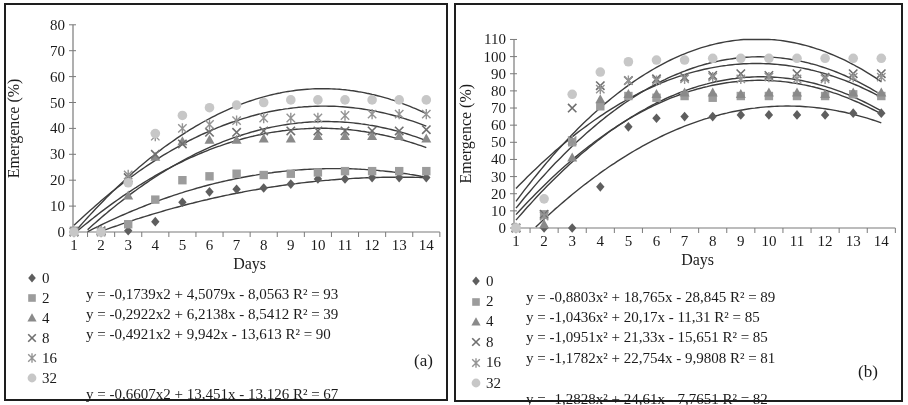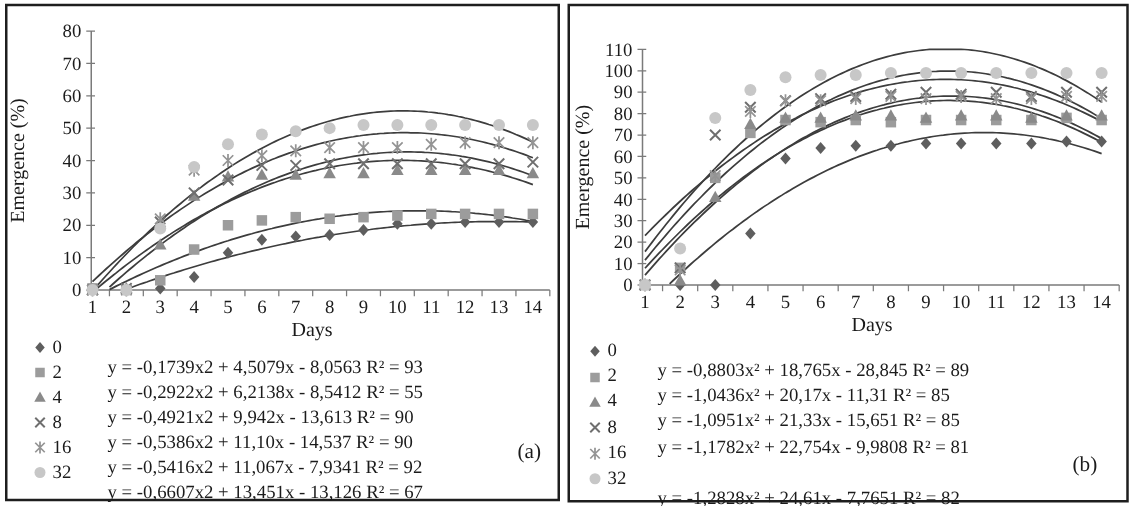--- a/index.html
+++ b/index.html
@@ -192,42 +192,40 @@
           <path d="M8 3.6L11.8 8L8 12.4L4.2 8Z" fill="#5e5e5e"></path>
         </svg>
         <span class="legend-num">0</span>
         <span class="legend-eq">y = -0,1739x2 + 4,5079x - 8,0563 R² = 93</span>
       </div>
       <div class="legend-row">
         <svg class="legend-marker" width="18" height="16">
           <rect x="4.2" y="4.2" width="7.6" height="7.6" fill="#9c9c9c"></rect>
         </svg>
         <span class="legend-num">2</span>
-        <span class="legend-eq">y = -0,2922x2 + 6,2138x - 8,5412 R² = 55</span>
+        <span class="legend-eq">y = -0,2922x2 + 6,2138x - 8,5412 R² = 39</span>
       </div>
       <div class="legend-row">
         <svg class="legend-marker" width="18" height="16">
           <path d="M8 3.2L12.600000000000001 11.4L3.4000000000000004 11.4Z" fill="#8a8a8a"></path>
         </svg>
         <span class="legend-num">4</span>
         <span class="legend-eq">y = -0,4921x2 + 9,942x - 13,613 R² = 90</span>
       </div>
       <div class="legend-row">
         <svg class="legend-marker" width="18" height="16">
           <path d="M4.2 4.2L11.8 11.8M4.2 11.8L11.8 4.2" stroke="#6f6f6f" stroke-width="1.6" fill="none"></path>
         </svg>
         <span class="legend-num">8</span>
-        <span class="legend-eq">y = -0,5386x2 + 11,10x - 14,537 R² = 90</span>
       </div>
       <div class="legend-row">
         <svg class="legend-marker" width="18" height="16">
           <path d="M4.2 4.2L11.8 11.8M4.2 11.8L11.8 4.2M8 3.2L8 12.8" stroke="#949494" stroke-width="1.4" fill="none"></path>
         </svg>
         <span class="legend-num">16</span>
-        <span class="legend-eq">y = -0,5416x2 + 11,067x - 7,9341 R² = 92</span>
       </div>
       <div class="legend-row">
         <svg class="legend-marker" width="18" height="16">
           <circle cx="8" cy="8" r="4.3999999999999995" fill="#c7c7c7"></circle>
         </svg>
         <span class="legend-num">32</span>
         <span class="legend-eq">y = -0,6607x2 + 13,451x - 13,126 R² = 67</span>
       </div>
     </div>
   <span class="panel-label" id="panel-label-a">(a)</span>

